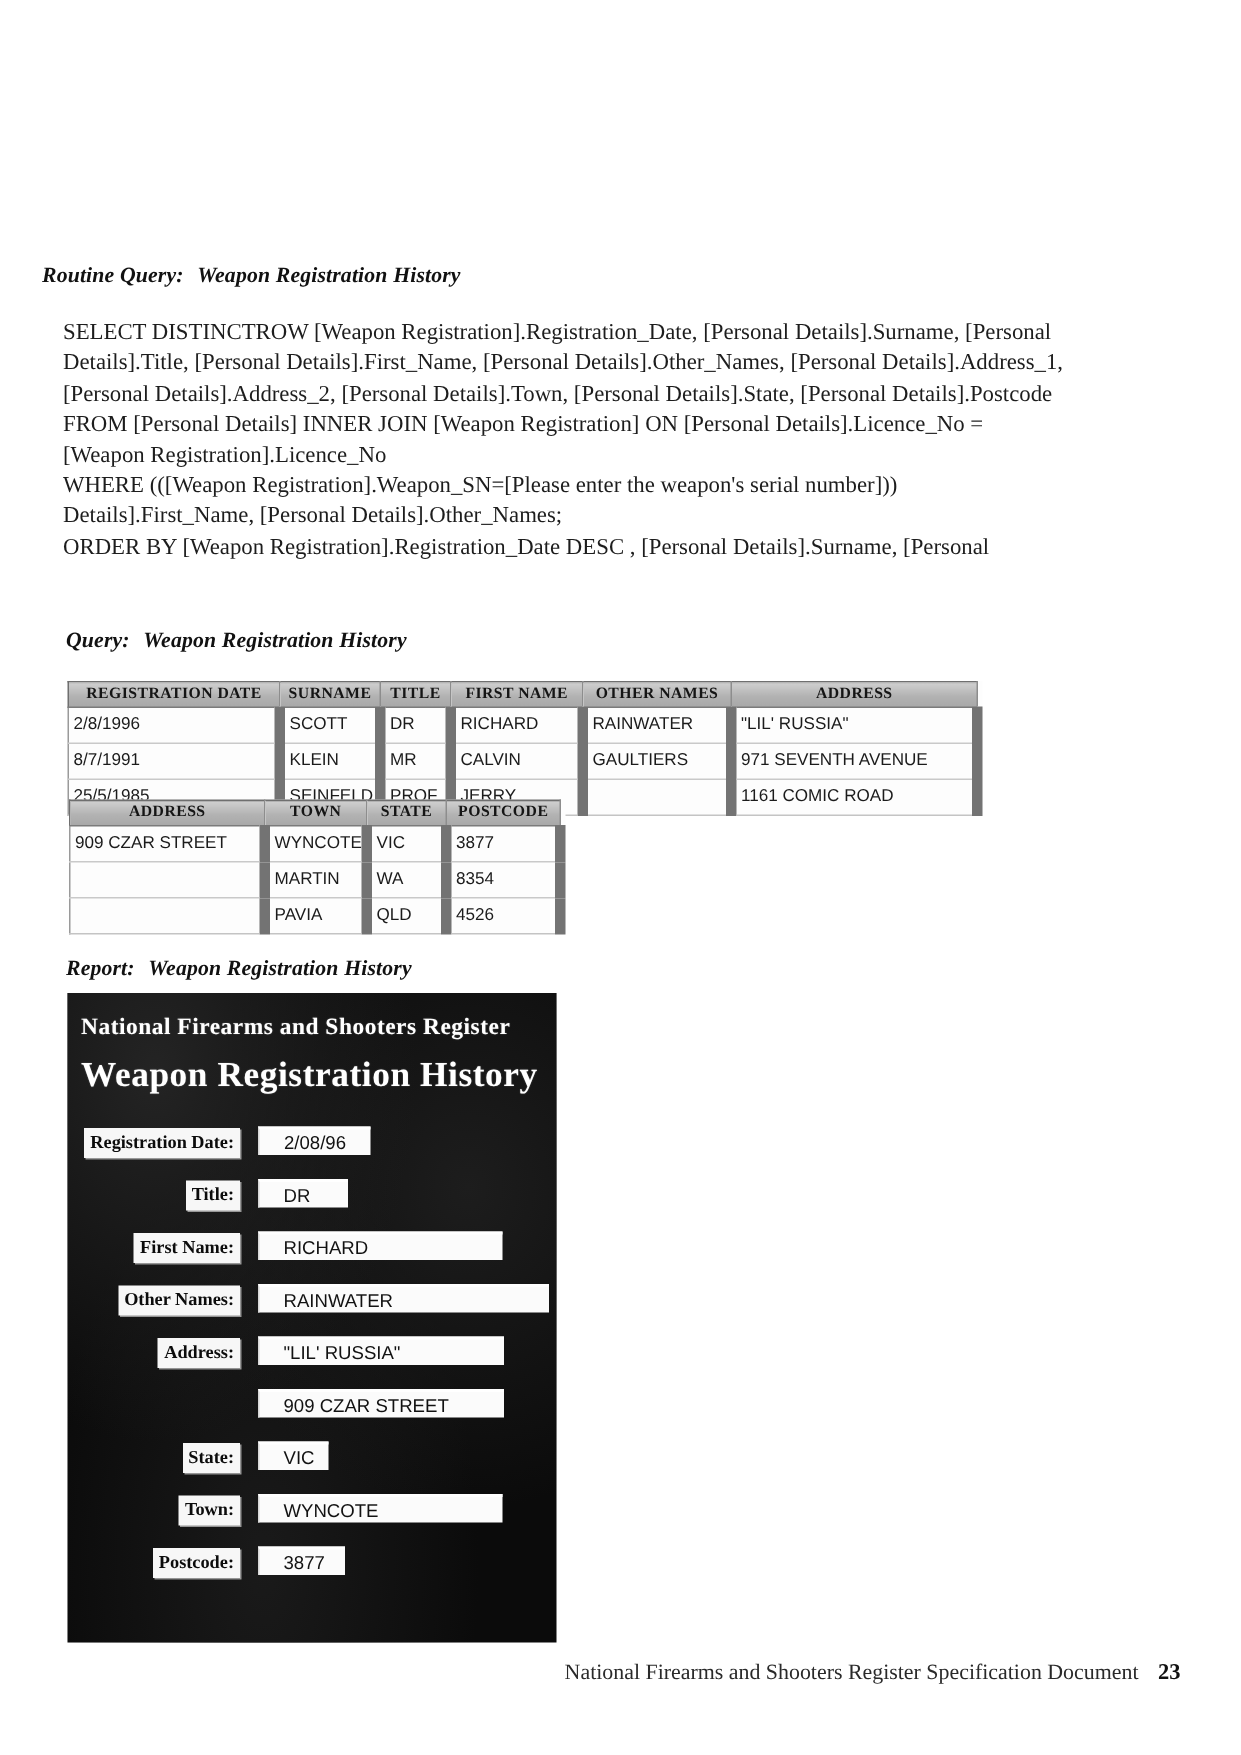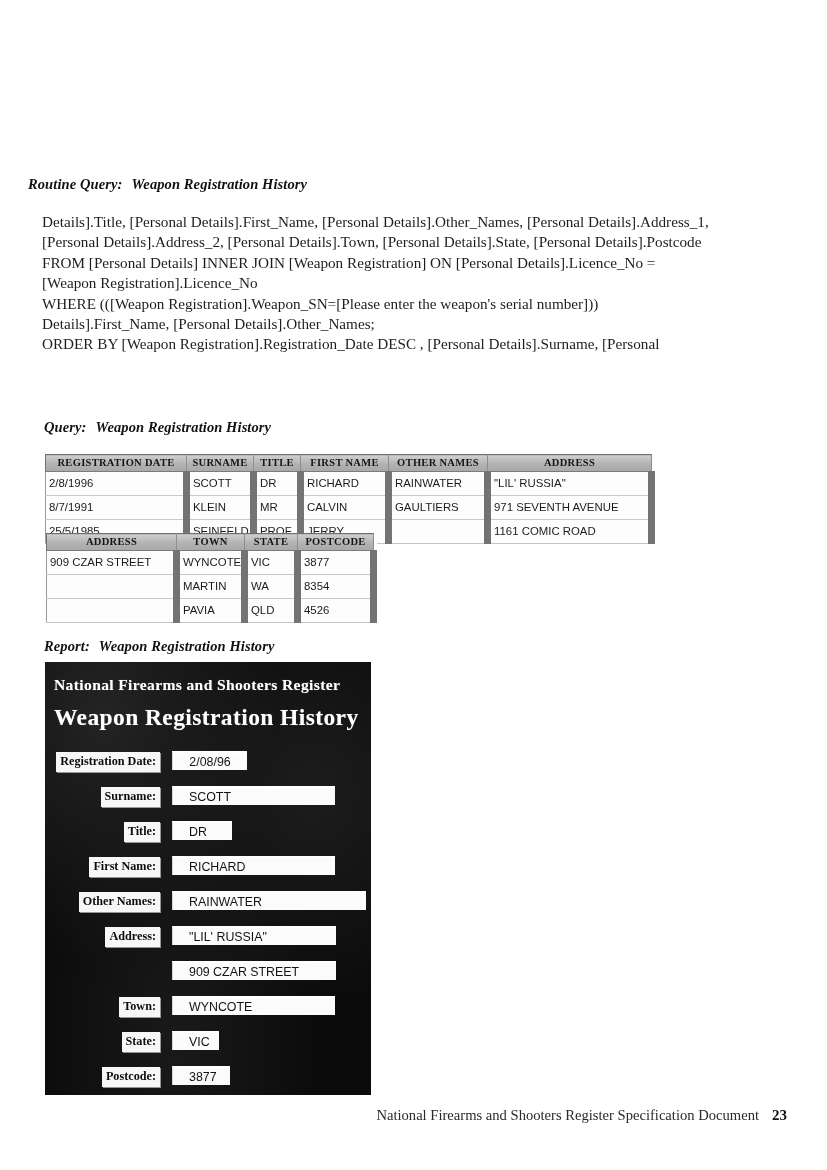--- a/index.html
+++ b/index.html
@@ -196,20 +196,21 @@
 </head>
 <body>
 
 <div class="page">
 
   <div class="section-heading" style="left:28px; top:176px;">
     <span class="sh-label">Routine Query:</span><span>Weapon Registration History</span>
   </div>
 
   <div class="sql-block">
+    <div class="sql-line">SELECT DISTINCTROW [Weapon Registration].Registration_Date, [Personal Details].Surname, [Personal</div>
     <div class="sql-line">Details].Title, [Personal Details].First_Name, [Personal Details].Other_Names, [Personal Details].Address_1,</div>
     <div class="sql-line">[Personal Details].Address_2, [Personal Details].Town, [Personal Details].State, [Personal Details].Postcode</div>
     <div class="sql-line">FROM [Personal Details] INNER JOIN [Weapon Registration] ON [Personal Details].Licence_No =</div>
     <div class="sql-line">[Weapon Registration].Licence_No</div>
     <div class="sql-line">WHERE (([Weapon Registration].Weapon_SN=[Please enter the weapon's serial number]))</div>
     <div class="sql-line">Details].First_Name, [Personal Details].Other_Names;</div>
     <div class="sql-line">ORDER BY [Weapon Registration].Registration_Date DESC , [Personal Details].Surname, [Personal</div>
   </div>
 
   <div class="section-heading" style="left:44px; top:419px;">
@@ -308,24 +309,20 @@
     <div class="report-title-main">National Firearms and Shooters Register</div>
     <div class="report-title-sub">Weapon Registration History</div>
 
     <div class="form-rows">
 
       <div class="form-row">
         <span class="field-label">Registration Date:</span>
         <span class="field-value centered" style="width:75px">2/08/96</span>
       </div>
 
-      <div class="form-row">
-        <span class="field-label">Surname:</span>
-        <span class="field-value" style="width:163px">SCOTT</span>
-      </div>
 
       <div class="form-row">
         <span class="field-label">Title:</span>
         <span class="field-value" style="width:60px">DR</span>
       </div>
 
       <div class="form-row">
         <span class="field-label">First Name:</span>
         <span class="field-value" style="width:163px">RICHARD</span>
       </div>
@@ -339,30 +336,30 @@
         <span class="field-label">Address:</span>
         <span class="field-value" style="width:164px">"LIL' RUSSIA"</span>
       </div>
 
       <div class="form-row">
 
         <span class="field-value" style="width:164px">909 CZAR STREET</span>
       </div>
 
       <div class="form-row">
+        <span class="field-label">State:</span>
+        <span class="field-value" style="width:47px">VIC</span>
+      </div>
+
+      <div class="form-row">
         <span class="field-label">Town:</span>
         <span class="field-value" style="width:163px">WYNCOTE</span>
       </div>
 
       <div class="form-row">
-        <span class="field-label">State:</span>
-        <span class="field-value" style="width:47px">VIC</span>
-      </div>
-
-      <div class="form-row">
         <span class="field-label">Postcode:</span>
         <span class="field-value" style="width:58px">3877</span>
       </div>
 
     </div>
   </div>
 
   <div class="footer">
     <span class="footer-inline">National Firearms and Shooters Register Specification Document</span><span class="page-number">23</span>
   </div>

